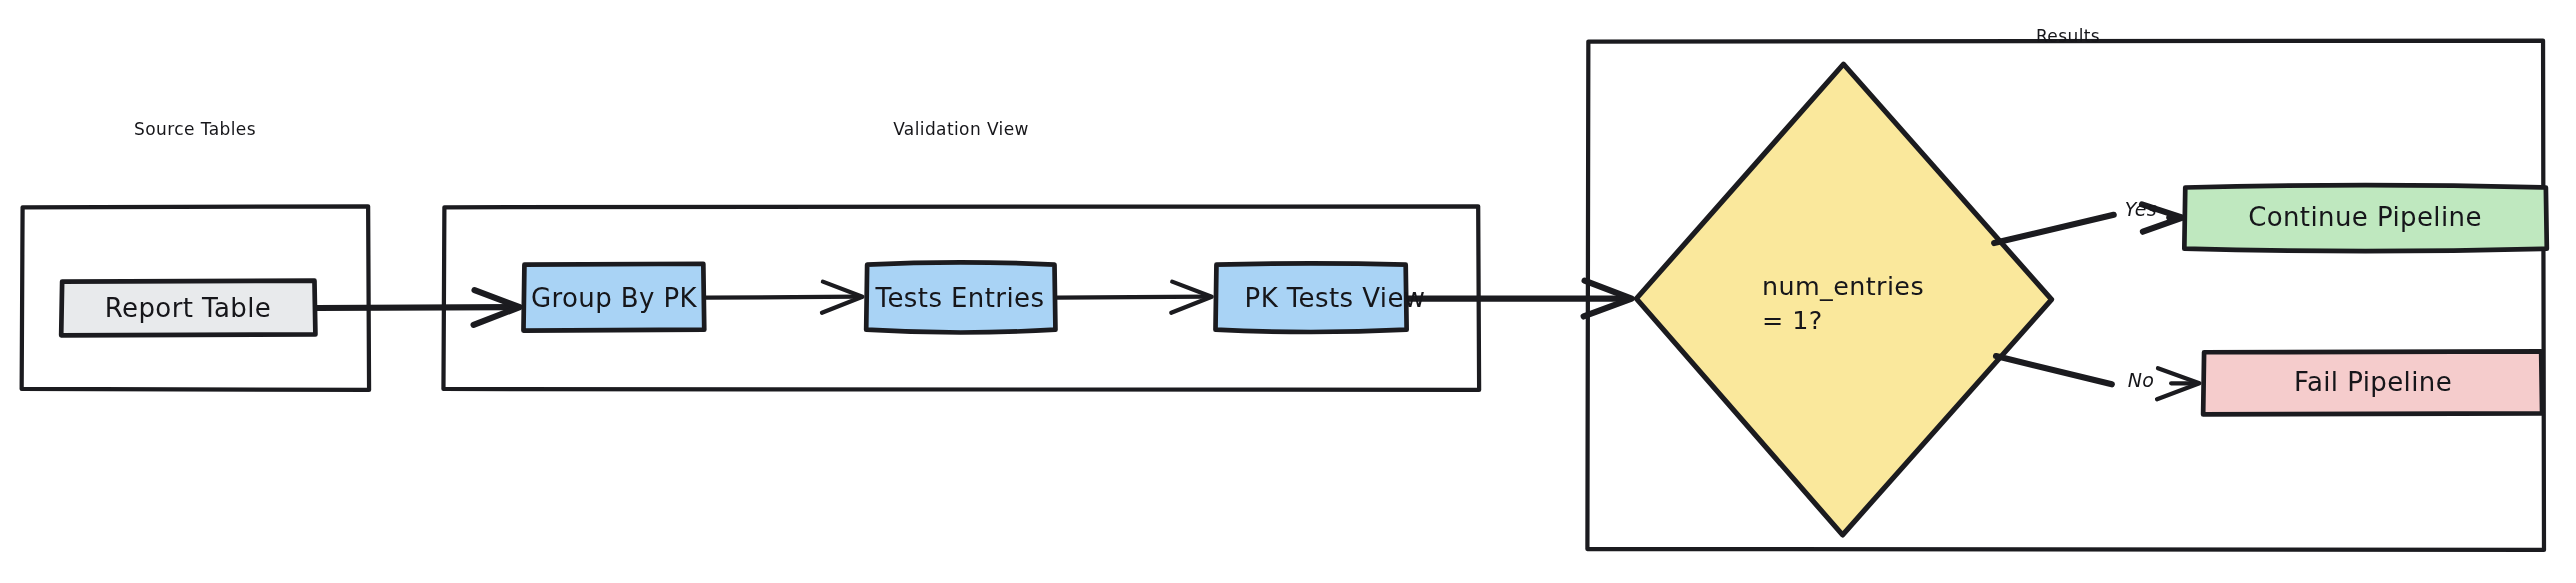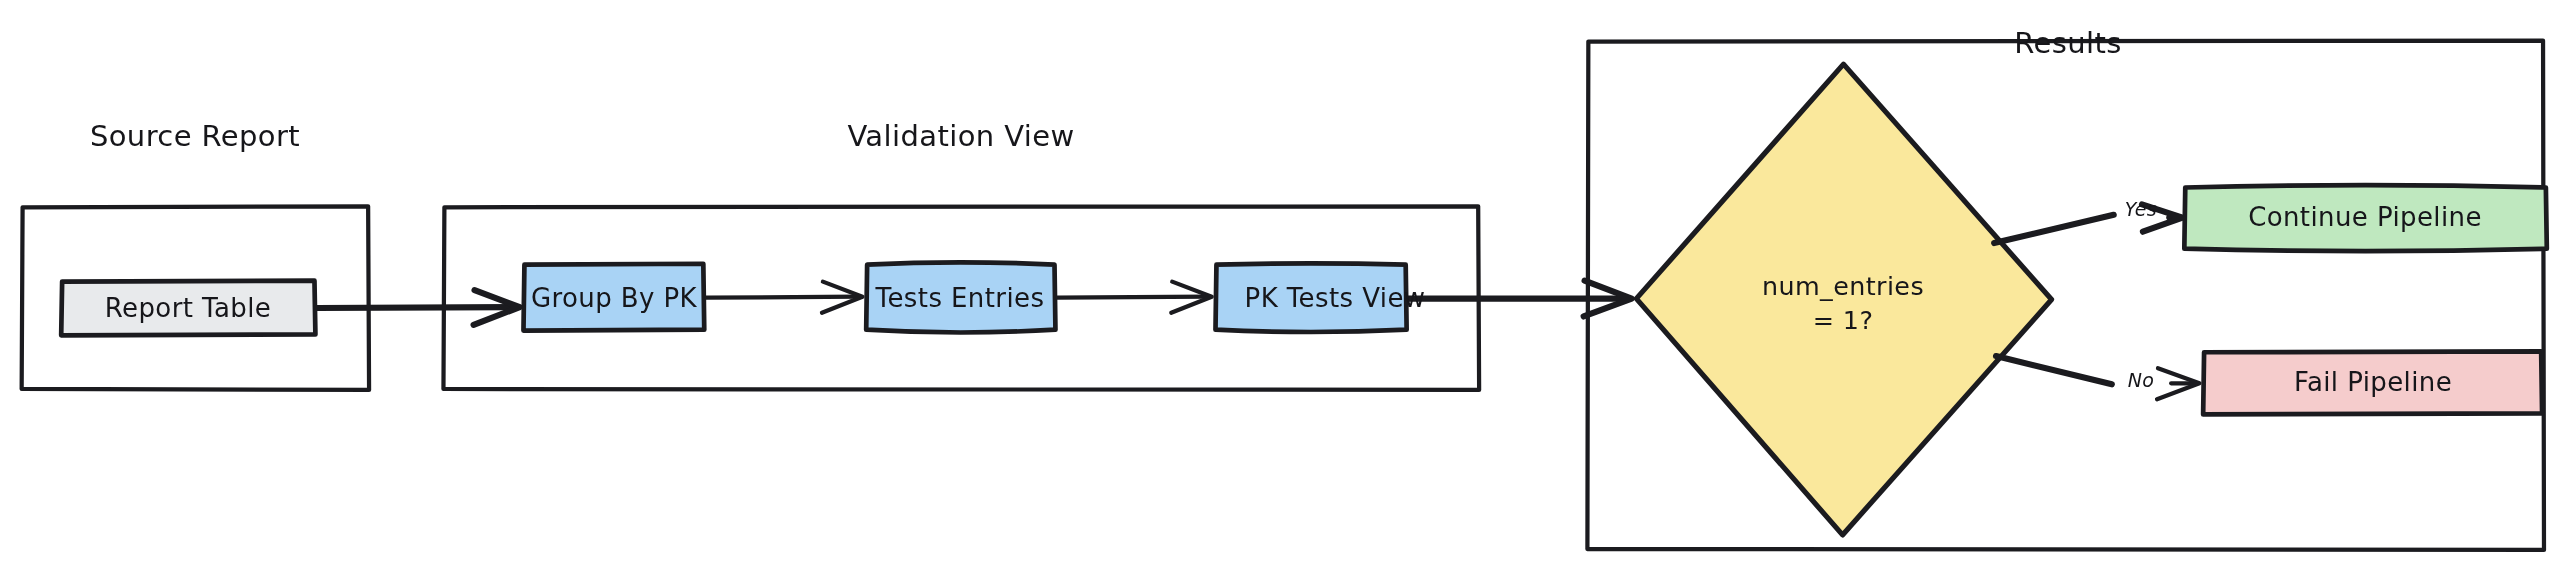--- a/index.html
+++ b/index.html
@@ -71,37 +71,37 @@
   }
   .lbl {
     position: absolute;
     color: #16161a;
     font-family: "DejaVu Sans", sans-serif;
     white-space: nowrap;
     letter-spacing: 0.4px;
     -webkit-font-smoothing: antialiased;
   }
   .grp-title {
-    font-size: 29px;
+    font-size: 17px;
     transform: translateX(-50%);
   }
   .node-lbl {
     font-size: 26px;
     transform: translate(-50%, -50%);
     text-align: right;
   }
   .edge-lbl {
     font-size: 19px;
     transform: translate(-50%, -50%);
     font-style: italic;
   }
   .diamond-lbl {
     font-size: 25.4px;
     transform: translate(-50%, -50%);
-    text-align: center;
+    text-align: left;
     line-height: 1.35;
   }
   .diamond-lbl .l2 { display: block; }
 </style>
 </head>
 <body>
 
 <div id="canvas">
 
   <svg class="diagram" viewBox="0 0 2736 620">
@@ -173,21 +173,21 @@
     </g>
 
     <g>
       <path class="edge-thick" d="M2120,378 L2243,408"></path>
       <path class="edge-line" d="M2306,407 L2334,407"></path>
       <path class="arrow-head" d="M2292,391 L2336,407 L2291,424"></path>
     </g>
 
   </svg>
 
-  <div class="lbl grp-title" style="left:195px; top:119px;">Source Report</div>
+  <div class="lbl grp-title" style="left:195px; top:119px;">Source Tables</div>
   <div class="lbl grp-title" style="left:961px; top:119px;">Validation View</div>
   <div class="lbl grp-title" style="left:2068px; top:26px;">Results</div>
 
   <div class="lbl node-lbl" style="left:188px; top:308px;">Report Table</div>
   <div class="lbl node-lbl" style="left:614px; top:298px;">Group By PK</div>
   <div class="lbl node-lbl" style="left:960px; top:298px;">Tests Entries</div>
   <div class="lbl node-lbl" style="left:1311px; top:298px;margin-left:24px;">PK Tests View</div>
 
   <div class="lbl diamond-lbl" style="left:1843px; top:303px;">
     <span>num_entries</span>

